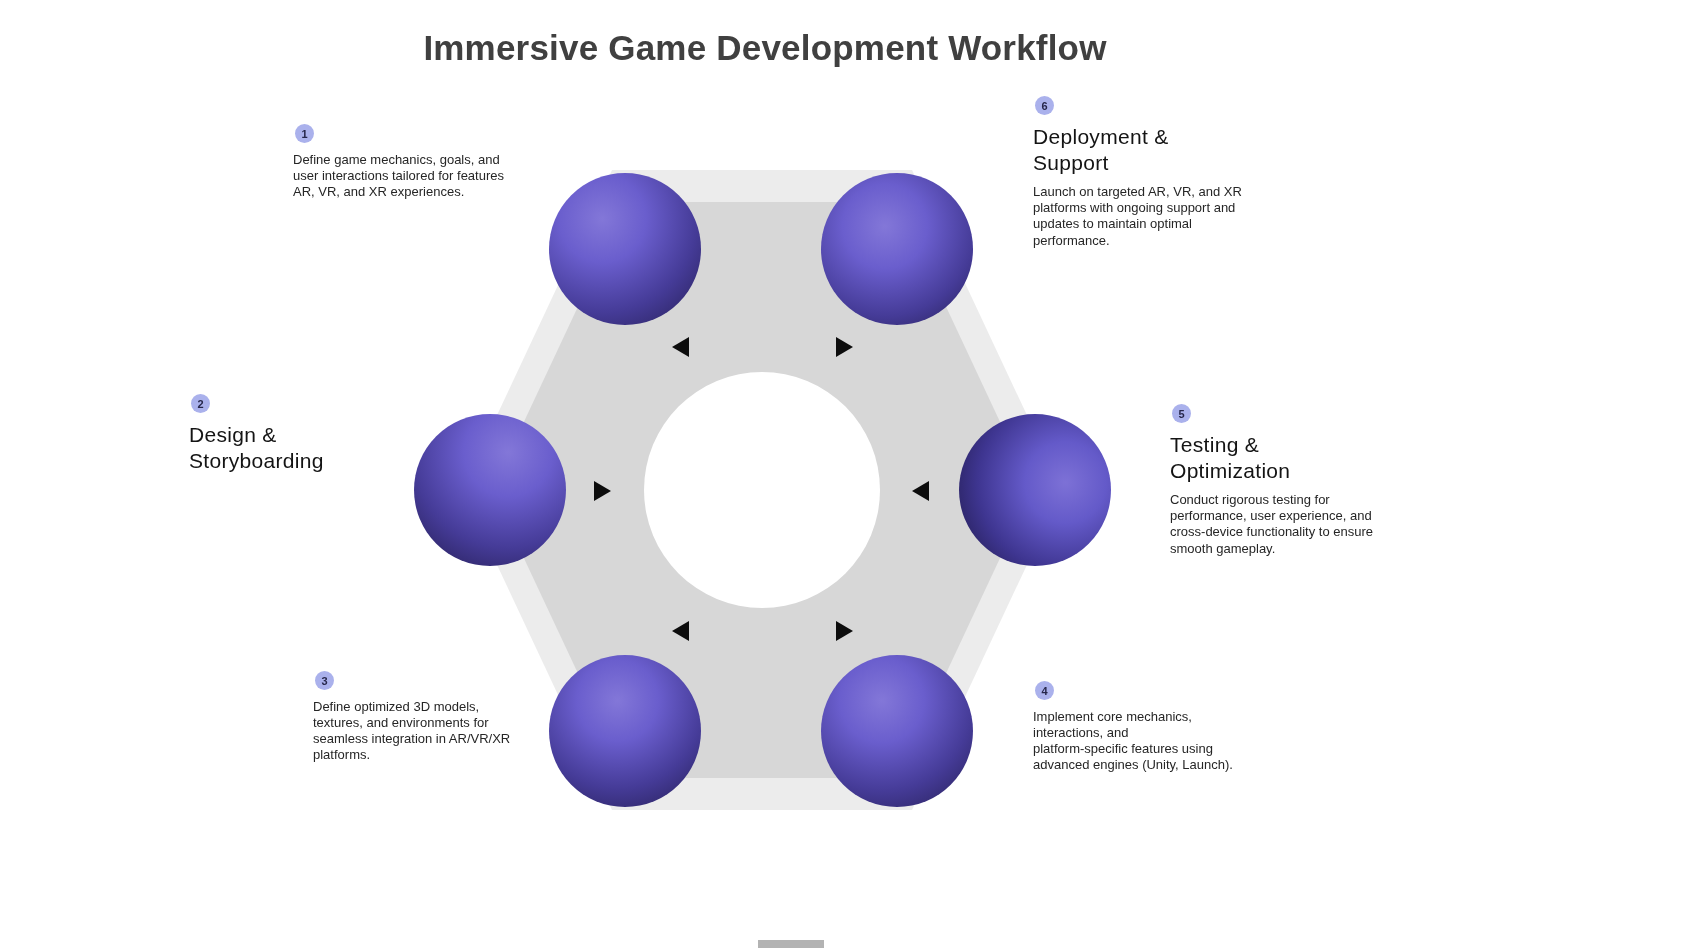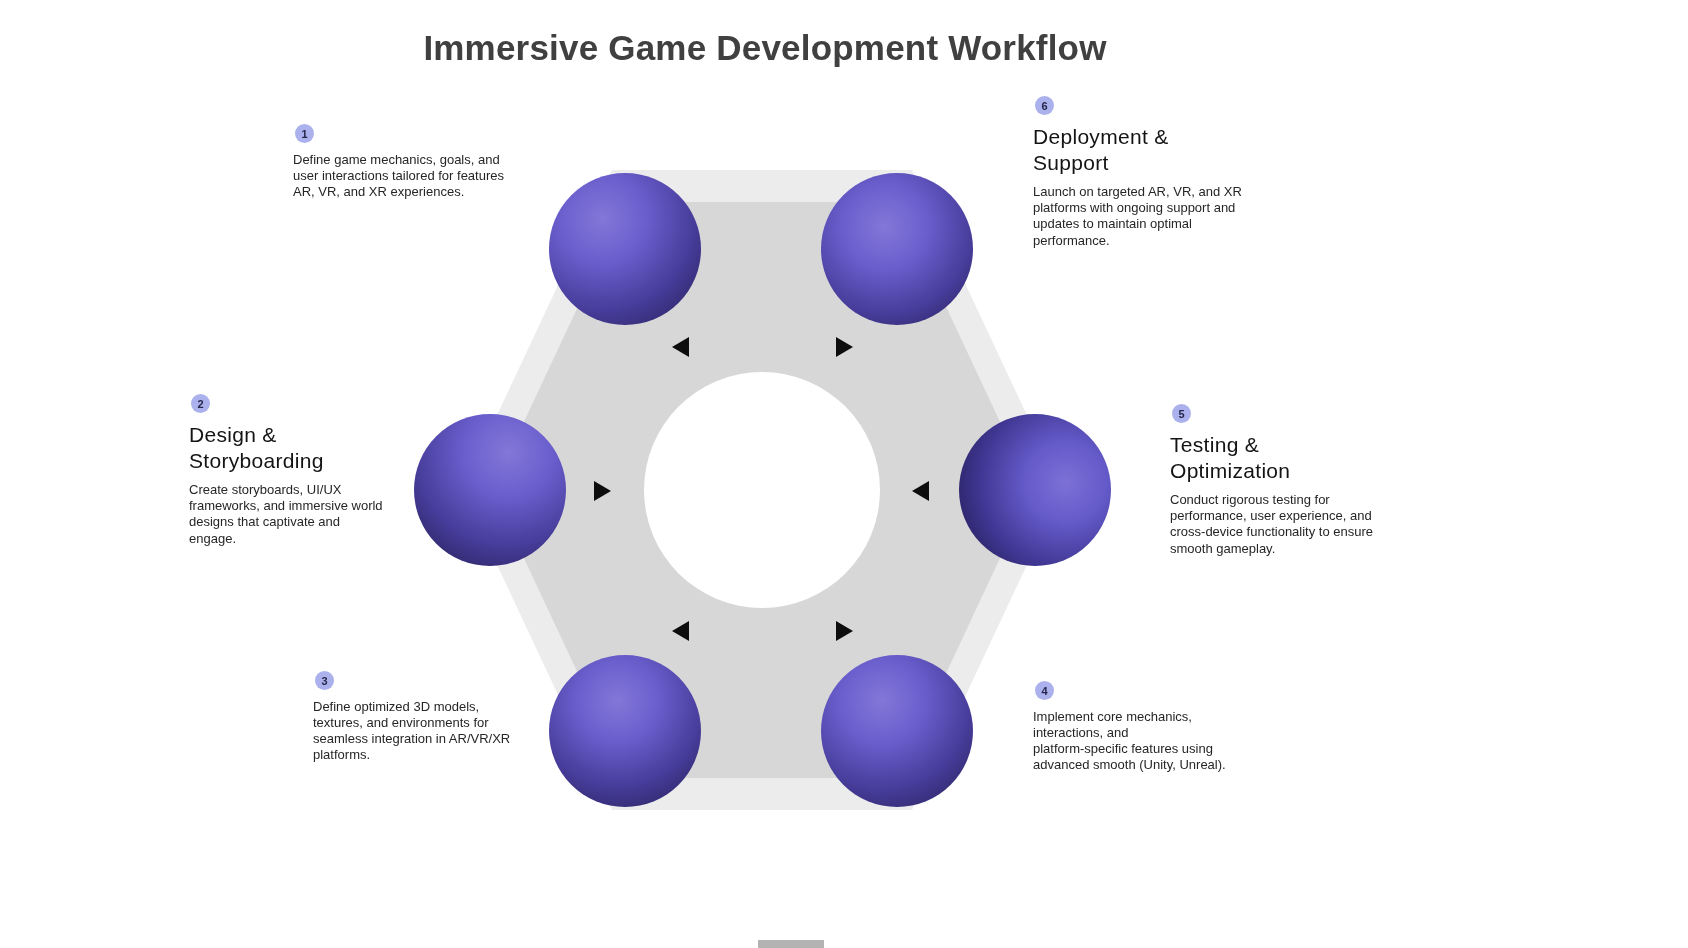--- a/index.html
+++ b/index.html
@@ -150,32 +150,31 @@
 
   <div class="step step-1">
     <div class="badge">1</div>
     <p class="step-body">Define game mechanics, goals, and user interactions tailored for features AR, VR, and XR experiences.</p>
   </div>
 
   <div class="step step-2">
     <div class="badge">2</div>
     <h2 class="step-heading">Design &amp;
 Storyboarding</h2>
-    <p class="step-body">Create storyboards, UI/UX frameworks, and immersive world designs that captivate and engage.</p>
   </div>
 
   <div class="step step-3">
     <div class="badge">3</div>
     <p class="step-body">Define optimized 3D models, textures, and environments for seamless integration in AR/VR/XR platforms.</p>
   </div>
 
   <div class="step step-4">
     <div class="badge">4</div>
     <p class="step-body">Implement core mechanics, interactions, and
-platform-specific features using advanced smooth (Unity, Unreal).</p>
+platform-specific features using advanced engines (Unity, Launch).</p>
   </div>
 
   <div class="step step-5">
     <div class="badge">5</div>
     <h2 class="step-heading">Testing &amp;
 Optimization</h2>
     <p class="step-body">Conduct rigorous testing for performance, user experience, and cross-device functionality to ensure smooth gameplay.</p>
   </div>
 
   <div class="step step-6">

